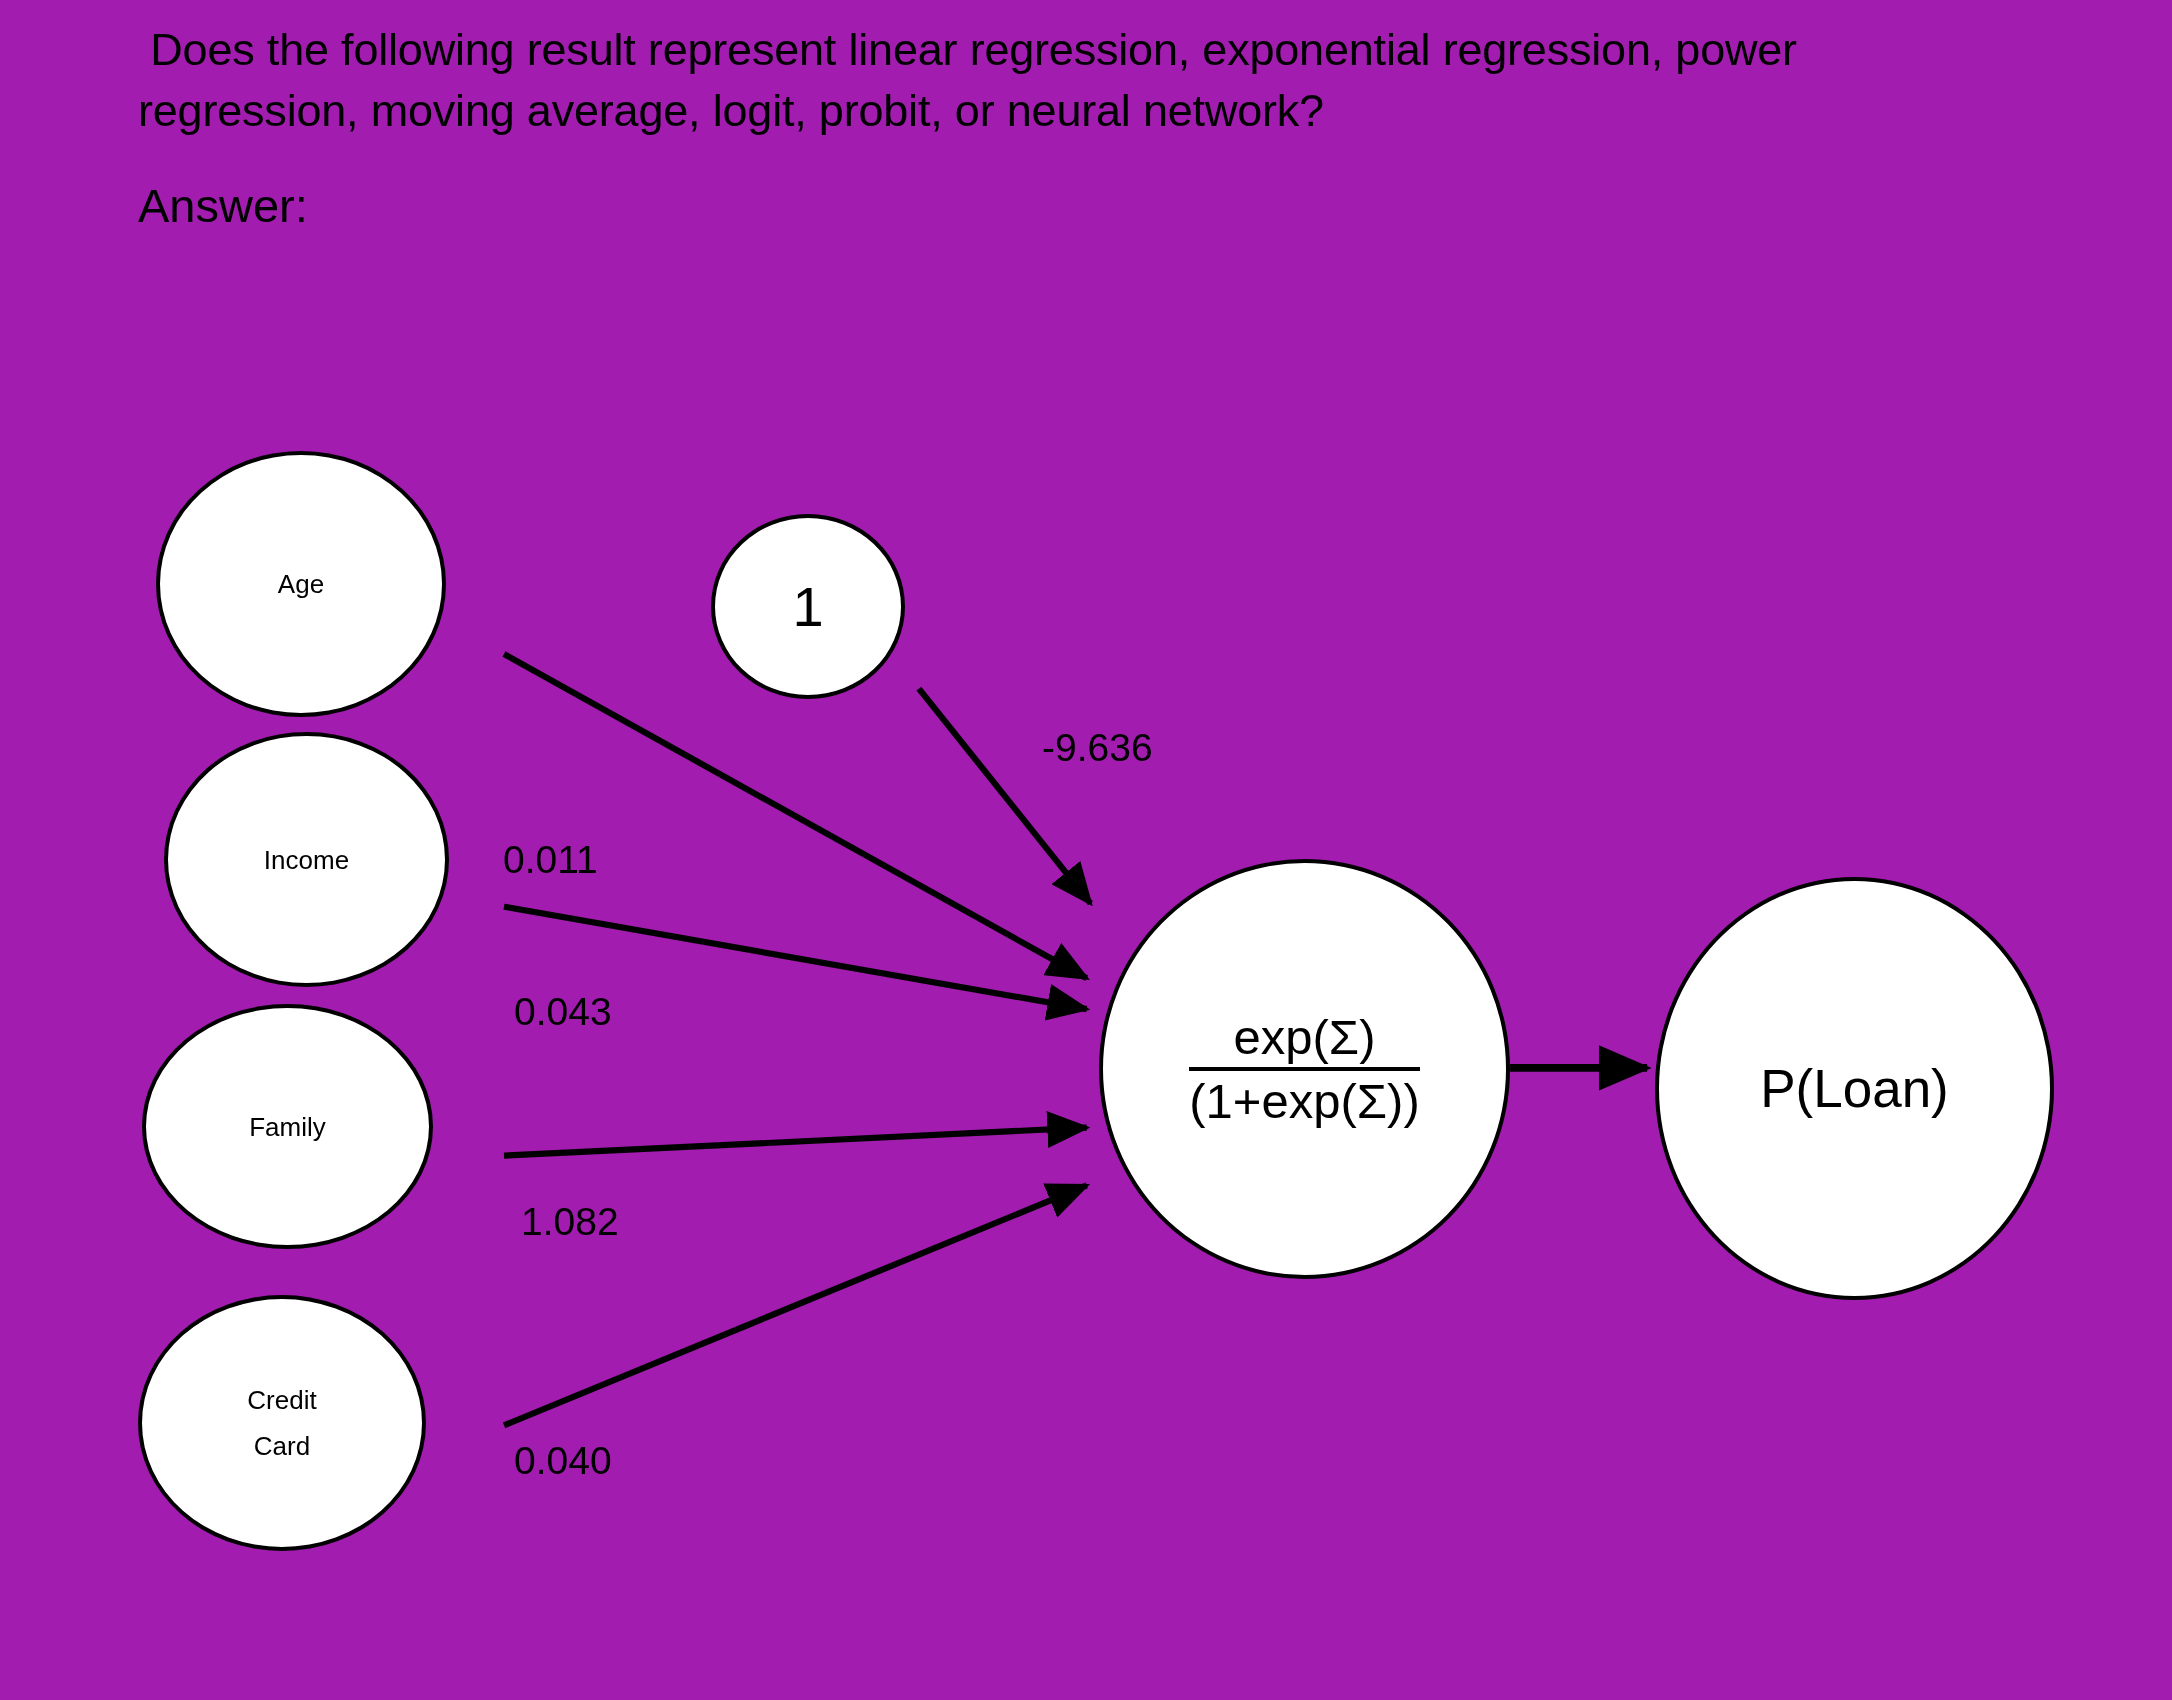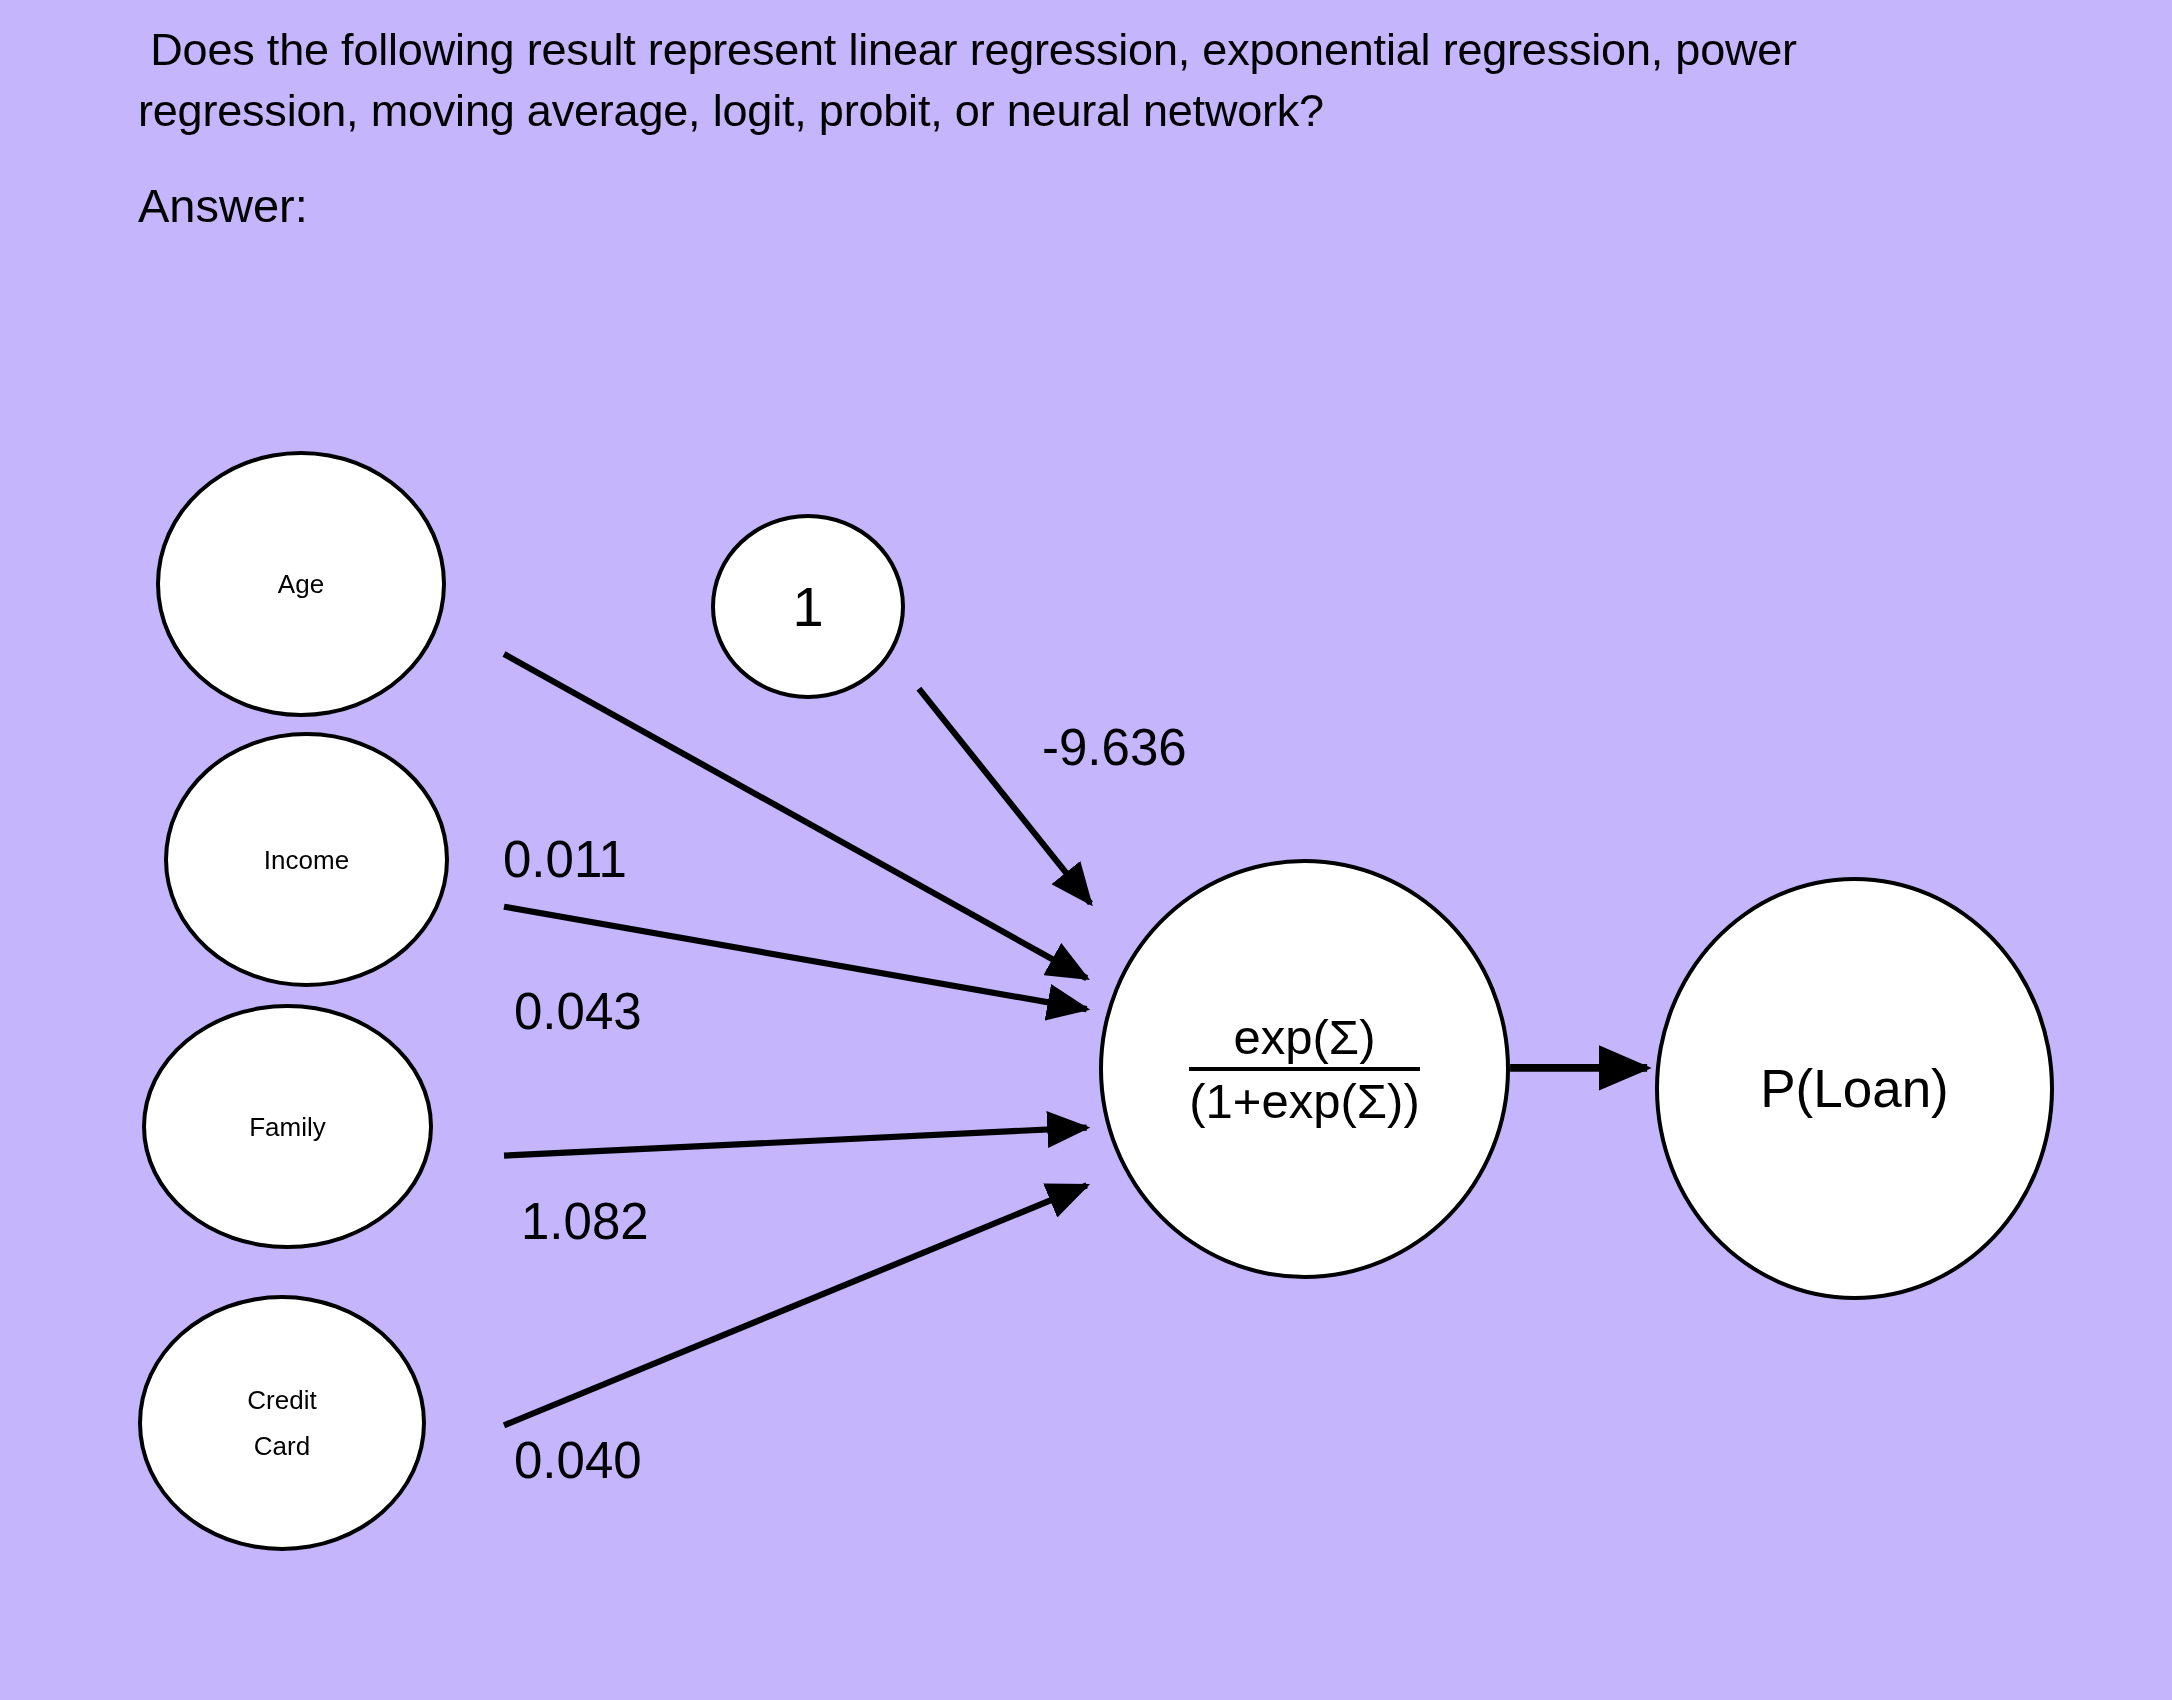--- a/index.html
+++ b/index.html
@@ -8,21 +8,21 @@
     background: #ffffff;
   }
   body {
     font-family: "Liberation Sans", sans-serif;
     color: #000000;
   }
   #page {
     position: relative;
     width: 2172px;
     height: 1701px;
-    background: #c4b5fd;
+    background: #a21caf;
     overflow: hidden;
   }
   
   #question-block {
     position: absolute;
     left: 138px;
     top: 19px;
     width: 1849px;
   }
   .q-line {
@@ -89,21 +89,21 @@
     border-bottom: 4.3px solid #000000;
   }
   .fraction .den {
     display: block;
     padding-top: 2.8px;
   }
 
   
   .weight {
     position: absolute;
-    font-size: 51px;
+    font-size: 39px;
     line-height: 62px;
     color: #000000;
     white-space: nowrap;
   }
 
   svg#edges {
     position: absolute;
     left: 0;
     top: 0;
     width: 2172px;

